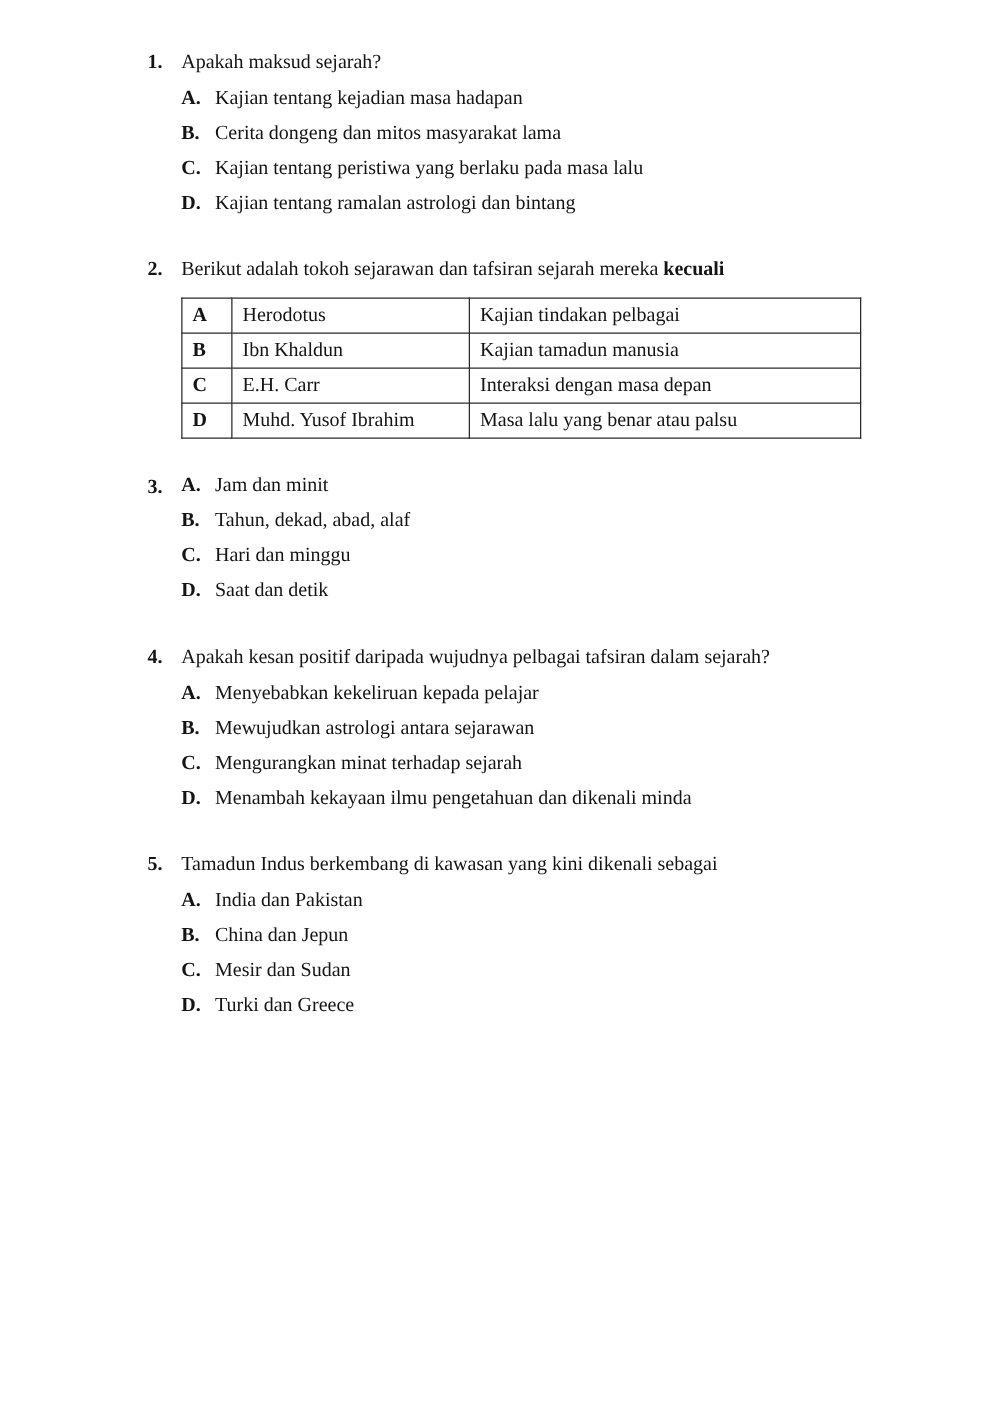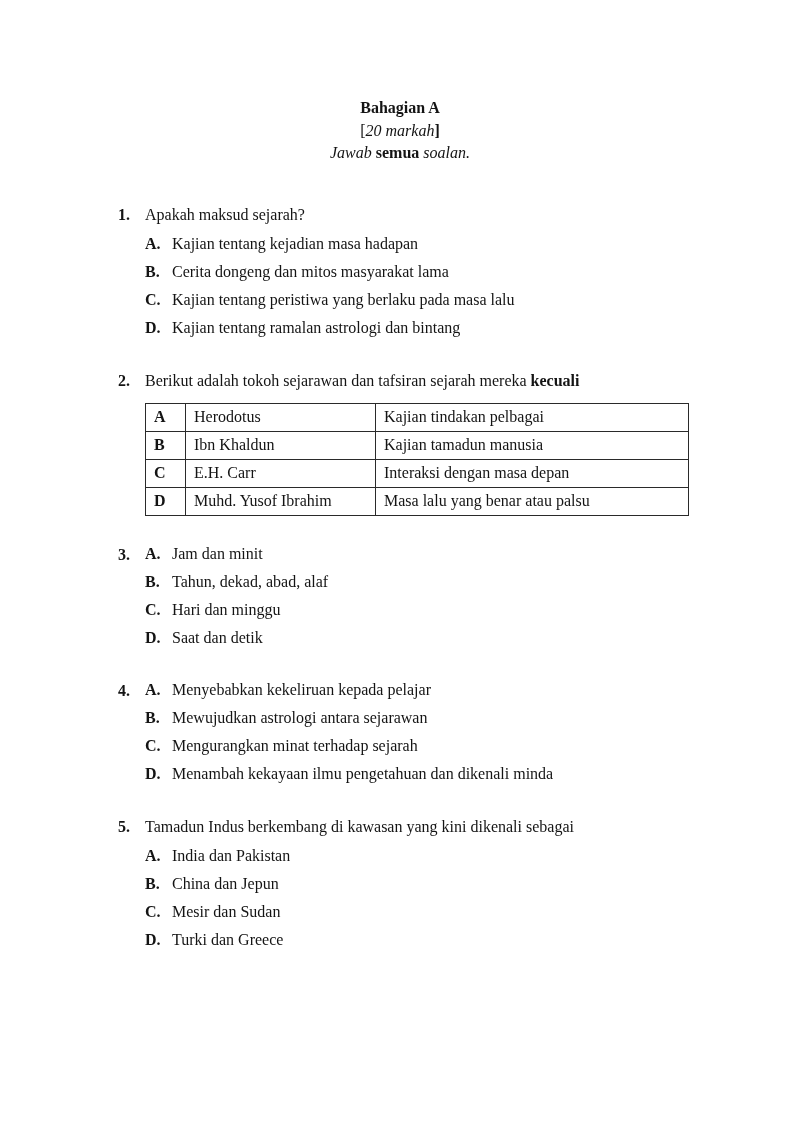--- a/index.html
+++ b/index.html
@@ -83,25 +83,20 @@
   }
   td.cell-letter { width: 31px; font-weight: bold; }
   td.cell-name   { width: 181px; margin-top: 28px; }
   td.cell-desc   { width: 304px; }
 </style>
 </head>
 <body>
 
 <div class="page">
 
-  <div class="header">
-    <div class="title">Bahagian A</div>
-    <div><span>[</span><span class="marks-italic">20 markah</span><span class="bracket-close">]</span></div>
-    <div><span class="instr-italic">Jawab </span><span class="instr-bold">semua</span><span class="instr-italic"> soalan.</span></div>
-  </div>
 
   <div class="content">
 
     <div class="question">
       <div class="qnum">1.</div>
       <div class="qbody">
         <div class="qtext">Apakah maksud sejarah?</div>
         <ul class="options">
           <li class="option">
               <span class="opt-letter">A.</span>
@@ -174,20 +169,21 @@
               <span class="opt-letter">D.</span>
               <span class="opt-text">Saat dan detik</span>
             </li>
         </ul>
       </div>
     </div>
 
     <div class="question">
       <div class="qnum">4.</div>
       <div class="qbody">
+        <div class="qtext">Apakah kesan positif daripada wujudnya pelbagai tafsiran dalam sejarah?</div>
         <ul class="options">
           <li class="option">
               <span class="opt-letter">A.</span>
               <span class="opt-text">Menyebabkan kekeliruan kepada pelajar</span>
             </li>
           <li class="option">
               <span class="opt-letter">B.</span>
               <span class="opt-text">Mewujudkan astrologi antara sejarawan</span>
             </li>
           <li class="option">

